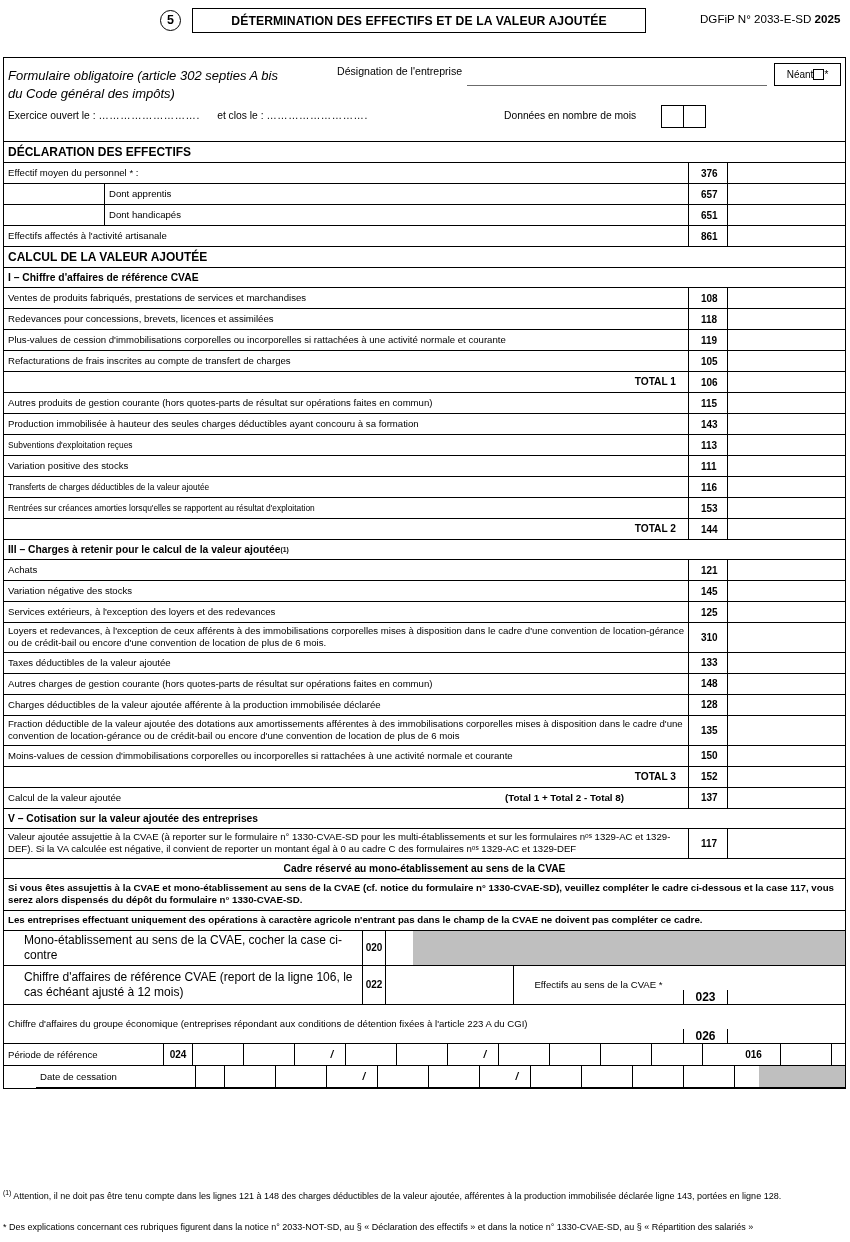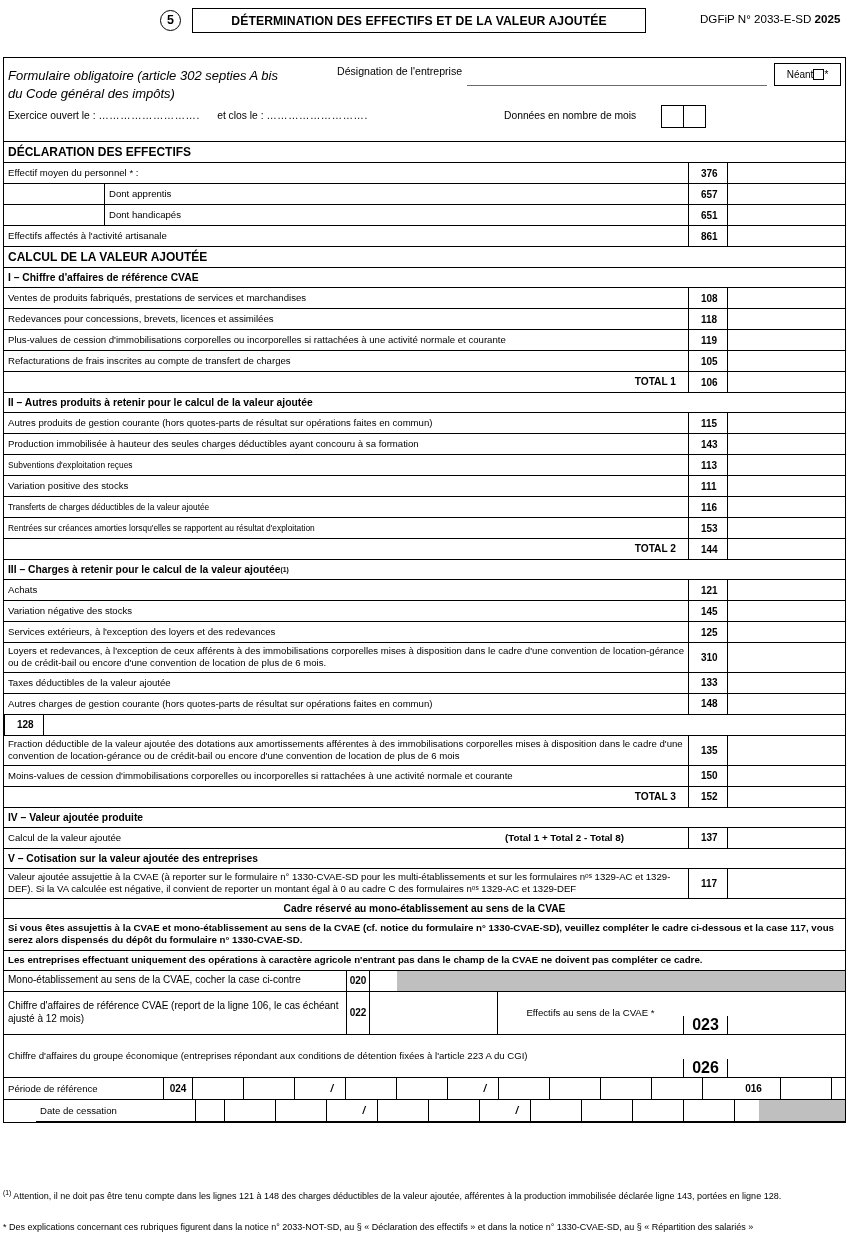--- a/index.html
+++ b/index.html
@@ -85,27 +85,27 @@
     font-size:10.2px;font-weight:bold;text-align:center;padding:4px;
     border-bottom:1.1px solid #000;
   }
   .notebold{
     font-size:9.7px;font-weight:bold;padding:3px 4px;line-height:1.3;
     border-bottom:1.1px solid #000;
   }
 
   
   .mrow{display:flex;border-bottom:1.1px solid #000;min-height:21px;box-sizing:border-box;}
-  .mlbl{width:342px;min-width:342px;padding:2px 4px;font-size:10px;display:flex;align-items:center;line-height:1.25;box-sizing:border-box;}
+  .mlbl{width:342px;min-width:342px;padding:2px 4px;font-size:12px;display:flex;align-items:center;line-height:1.25;box-sizing:border-box;margin-left:16px;}
   .mcode{width:24px;min-width:24px;border-left:1.1px solid #000;border-right:1.1px solid #000;font-size:10px;font-weight:bold;display:flex;align-items:center;justify-content:center;box-sizing:border-box;}
   .mval{width:27px;min-width:27px;box-sizing:border-box;}
   .gray{background:#bfbfbf;flex:1;}
   .mval2{width:128px;min-width:128px;border-right:1.1px solid #000;box-sizing:border-box;}
   .mmid{flex:1;display:flex;align-items:center;justify-content:center;font-size:9.6px;box-sizing:border-box;}
-  .mcode2{width:45px;min-width:29px;border-left:1.1px solid #000;border-right:1.1px solid #000;font-size:16px;font-weight:bold;display:flex;align-items:center;justify-content:center;box-sizing:border-box;margin-top:24px;}
+  .mcode2{width:45px;min-width:29px;border-left:1.1px solid #000;border-right:1.1px solid #000;font-size:12px;font-weight:bold;display:flex;align-items:center;justify-content:center;box-sizing:border-box;margin-top:24px;}
   .mval3{width:117px;min-width:117px;box-sizing:border-box;}
   .mlbl-wide{flex:1;padding:2px 4px;font-size:9.6px;display:flex;align-items:center;box-sizing:border-box;}
 
   
   .drow{display:flex;border-bottom:1.1px solid #000;height:22px;box-sizing:border-box;gap:24px;}
   .drow.last{border-bottom:1.6px solid #000;margin-left:32px;}
   .dlbl{width:135px;min-width:135px;padding:0 4px;font-size:9.6px;display:flex;align-items:center;box-sizing:border-box;}
   .dcode{width:30px;min-width:30px;border-left:1.1px solid #000;border-right:1.1px solid #000;font-size:10px;font-weight:bold;display:flex;align-items:center;justify-content:center;box-sizing:border-box;}
   .dcell{width:27px;min-width:27px;border-right:1.1px solid #000;display:flex;align-items:center;justify-content:center;font-size:10px;font-style:italic;font-weight:bold;box-sizing:border-box;}
   .dcell.blank{font-style:normal;}
@@ -200,21 +200,20 @@
       <div class="lbl">Refacturations de frais inscrites au compte de transfert de charges</div>
       <div class="code">105</div>
       <div class="val"></div>
     </div>
     <div class="row totalrow thick">
       <div class="lbl">TOTAL 1</div>
       <div class="code">106</div>
       <div class="val"></div>
     </div>
 
-    <div class="sect">II – Autres produits à retenir pour le calcul de la valeur ajoutée</div>
     <div class="row">
       <div class="lbl">Autres produits de gestion courante (hors quotes-parts de résultat sur opérations faites en commun)</div>
       <div class="code">115</div>
       <div class="val"></div>
     </div>
     <div class="row">
       <div class="lbl">Production immobilisée à hauteur des seules charges déductibles ayant concouru à sa formation</div>
       <div class="code">143</div>
       <div class="val"></div>
     </div>
@@ -272,40 +271,40 @@
       <div class="lbl">Taxes déductibles de la valeur ajoutée</div>
       <div class="code">133</div>
       <div class="val"></div>
     </div>
     <div class="row">
       <div class="lbl">Autres charges de gestion courante (hors quotes-parts de résultat sur opérations faites en commun)</div>
       <div class="code">148</div>
       <div class="val"></div>
     </div>
     <div class="row">
+      <div class="lbl">Charges déductibles de la valeur ajoutée afférente à la production immobilisée déclarée</div>
       <div class="code">128</div>
       <div class="val"></div>
     </div>
     <div class="row">
       <div class="lbl two">Fraction déductible de la valeur ajoutée des dotations aux amortissements afférentes à des immobilisations corporelles mises à disposition dans le cadre d'une convention de location-gérance ou de crédit-bail ou encore d'une convention de location de plus de 6 mois</div>
       <div class="code">135</div>
       <div class="val"></div>
     </div>
     <div class="row">
       <div class="lbl">Moins-values de cession d'immobilisations corporelles ou incorporelles si rattachées à une activité normale et courante</div>
       <div class="code">150</div>
       <div class="val"></div>
     </div>
     <div class="row totalrow thick">
       <div class="lbl">TOTAL 3</div>
       <div class="code">152</div>
       <div class="val"></div>
     </div>
 
-    <div class="sect">IV – Valeur ajoutée produite</div>
     <div class="row thick">
       <div class="lbl">
         <span style="flex:1">Calcul de la valeur ajoutée</span>
         <span class="inline-total">(Total 1 + Total 2 - Total 8)</span>
       </div>
       <div class="code">137</div>
       <div class="val"></div>
     </div>
 
     <div class="sect">V – Cotisation sur la valeur ajoutée des entreprises</div>

